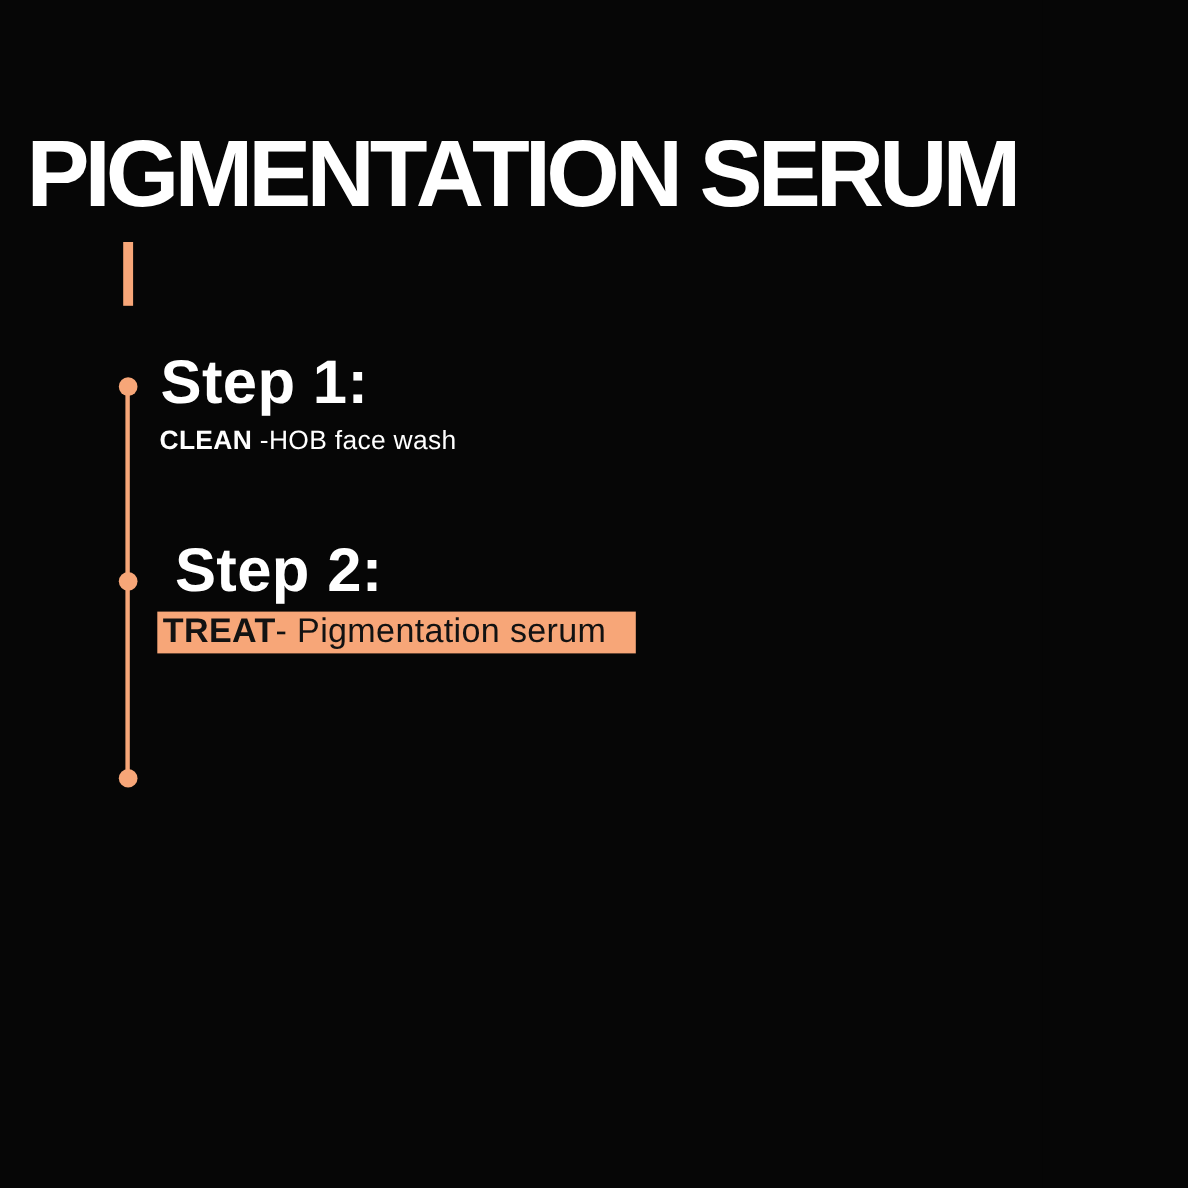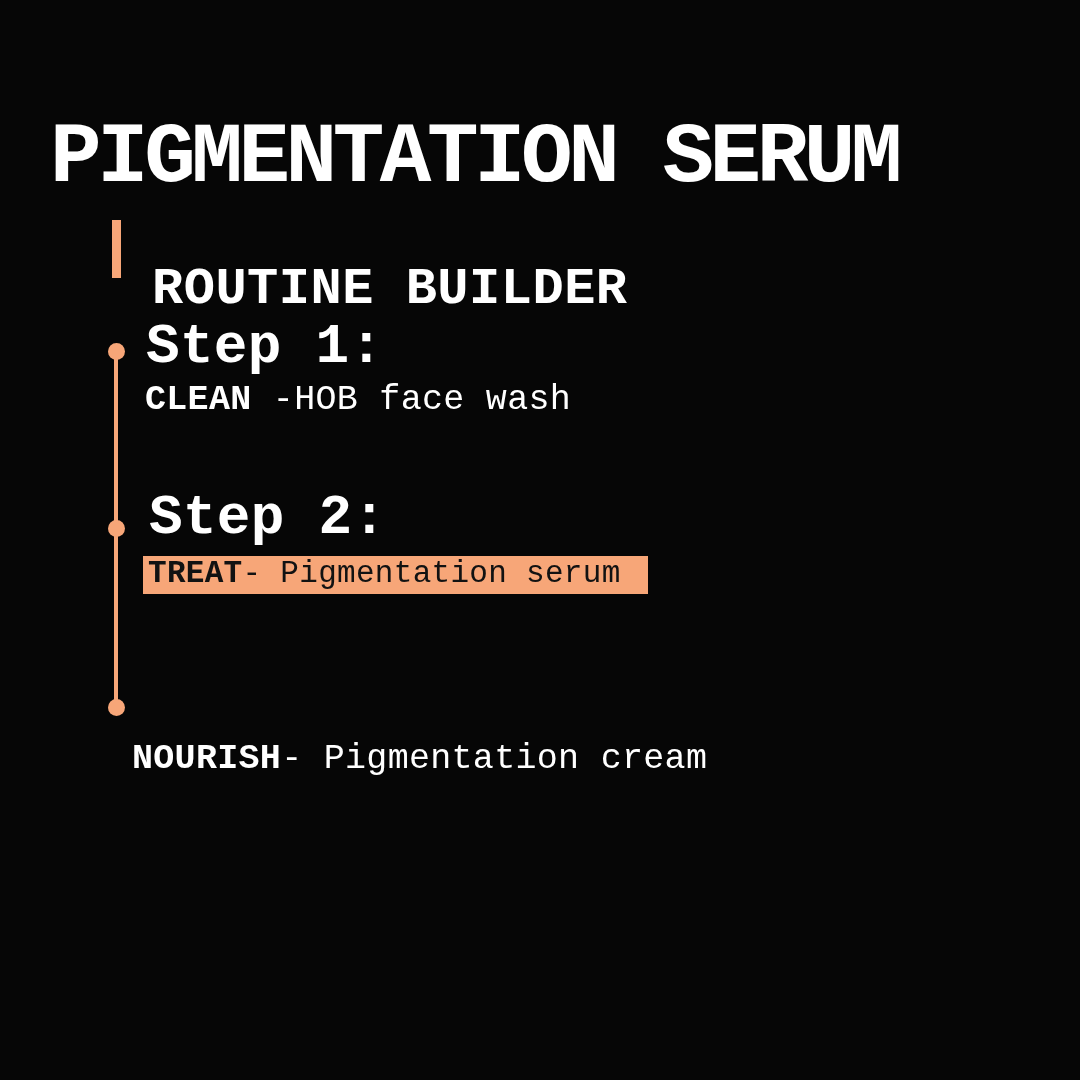--- a/index.html
+++ b/index.html
@@ -7,21 +7,21 @@
     padding: 0;
     background: #060606;
   }
   .canvas {
     position: relative;
     width: 948px;
     height: 1080px;
     overflow: hidden;
     background: var(--bg, #060606);
     color: var(--text, #ffffff);
-    font-family: Liberation Mono, monospace;
+    font-family: Liberation Sans, sans-serif;
   }
 
   
   .poster-title {
     position: absolute;
     left: 0;
     right: 0;
     top: 57px;
     text-align: center;
     font-size: 86px;
@@ -75,26 +75,26 @@
   
   .step-heading {
     position: absolute;
     font-size: 56px;
     line-height: 42px;
     font-weight: 700;
     letter-spacing: 0.3px;
     white-space: nowrap;
   }
   .heading-1 { left: 146px; top: 326px; }
-  .heading-2 { left: 149px; top: 497px; }
+  .heading-2 { left: 159px; top: 497px; }
   .heading-3 { left: 143px; top: 685px; }
 
   .step-text {
     position: absolute;
-    font-size: 35px;
+    font-size: 24px;
     line-height: 31px;
     letter-spacing: 0.3px;
     white-space: nowrap;
   }
   .text-1 { left: 145px; top: 385px; }
   .text-3 { left: 132px; top: 744px; }
 
   .step-keyword { font-weight: 700; }
 
   .step-highlight {
@@ -111,34 +111,30 @@
   }
 </style>
 </head>
 <body style="background: rgb(6, 6, 6);">
 
 <div class="canvas">
 
   <h1 class="poster-title">PIGMENTATION SERUM</h1>
 
   <div class="accent-bar"></div>
-  <h2 class="section-title">ROUTINE BUILDER</h2>
 
   <div class="timeline-line"></div>
   <div class="timeline-dot dot-1"></div>
   <div class="timeline-dot dot-2"></div>
   <div class="timeline-dot dot-3"></div>
 
   <div class="step-heading heading-1">Step 1:</div>
   <div class="step-text text-1">
     <span class="step-keyword">CLEAN</span><span> -HOB face wash</span>
   </div>
 
   <div class="step-heading heading-2">Step 2:</div>
   <div class="step-highlight">
     <span class="step-keyword">TREAT</span><span>- Pigmentation serum</span>
   </div>
 
-  <div class="step-text text-3">
-    <span class="step-keyword">NOURISH</span><span>- Pigmentation cream</span>
-  </div>
 
 </div>
 
 </body></html>

